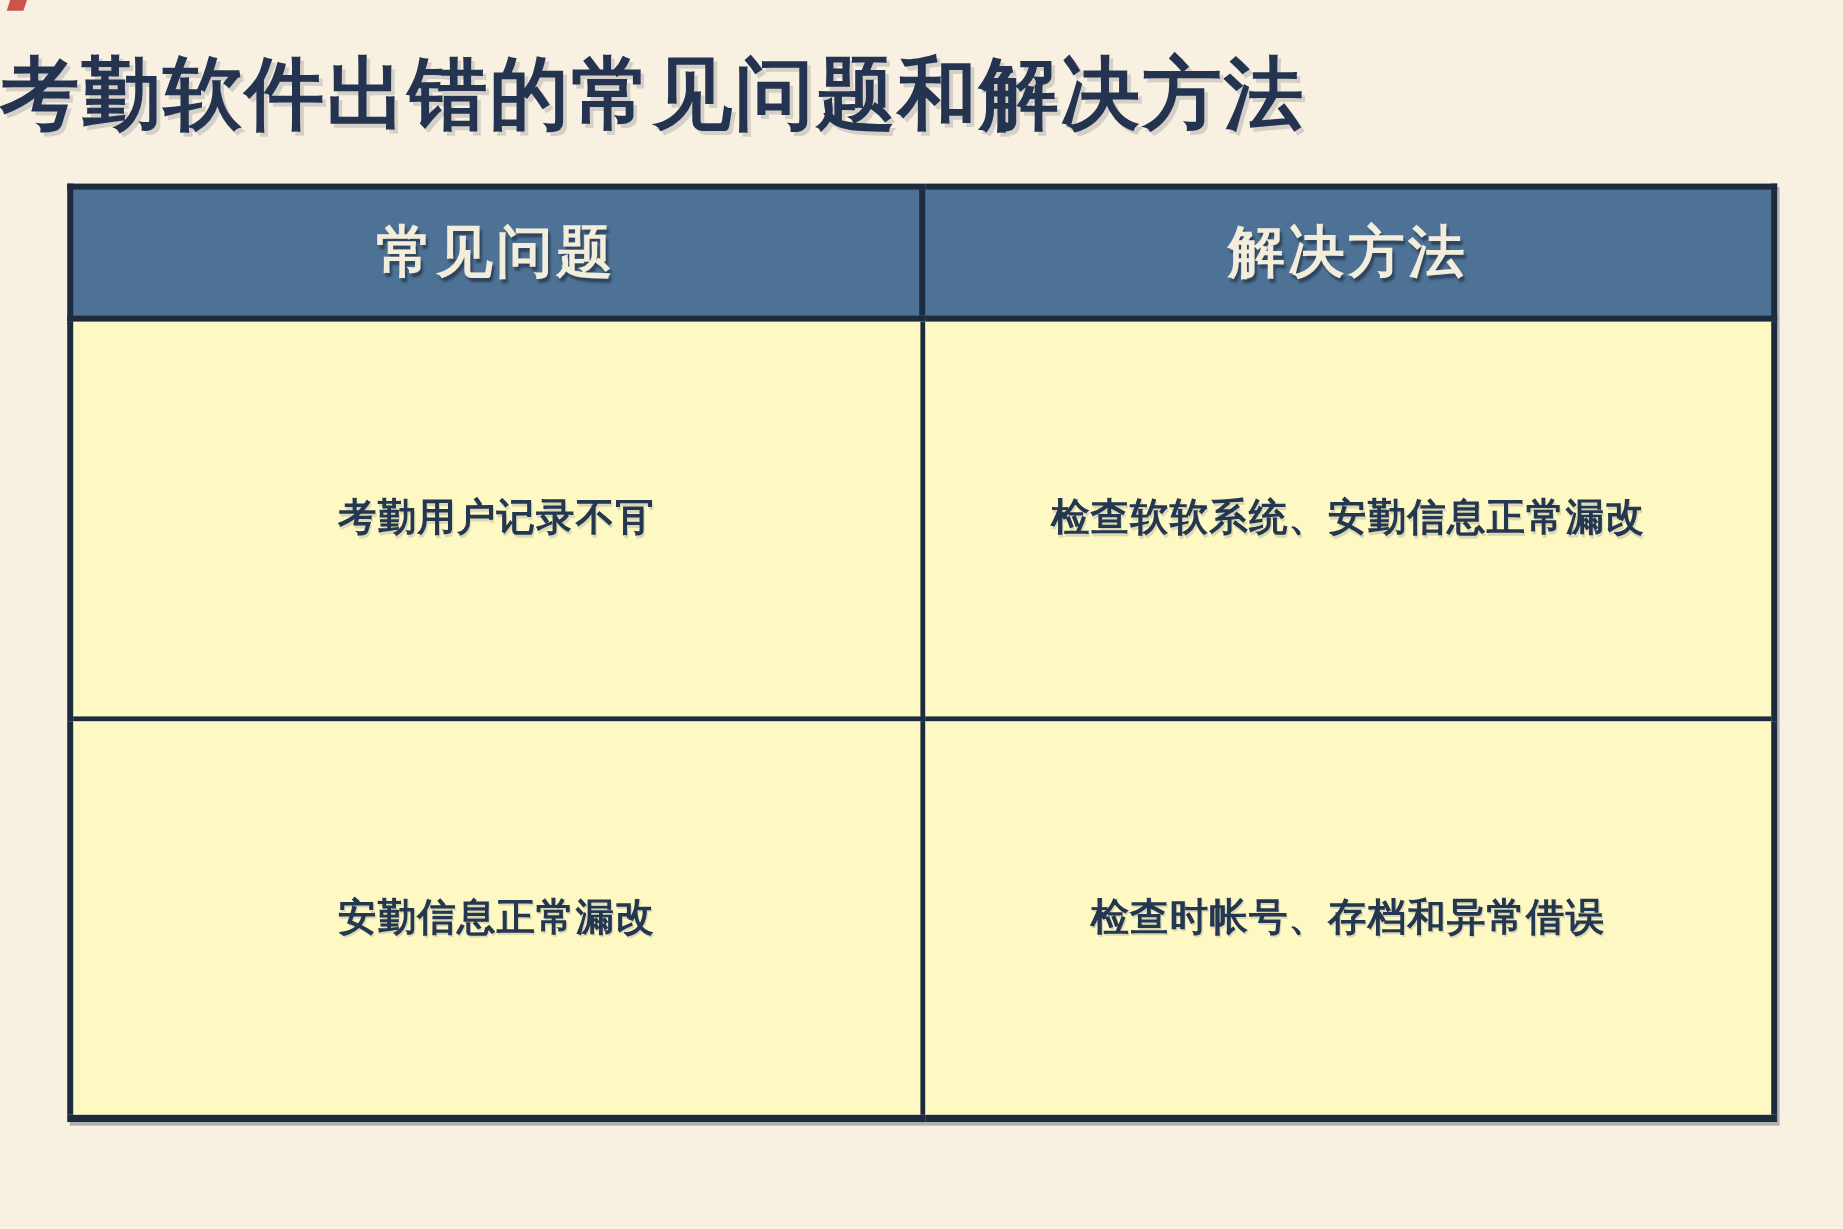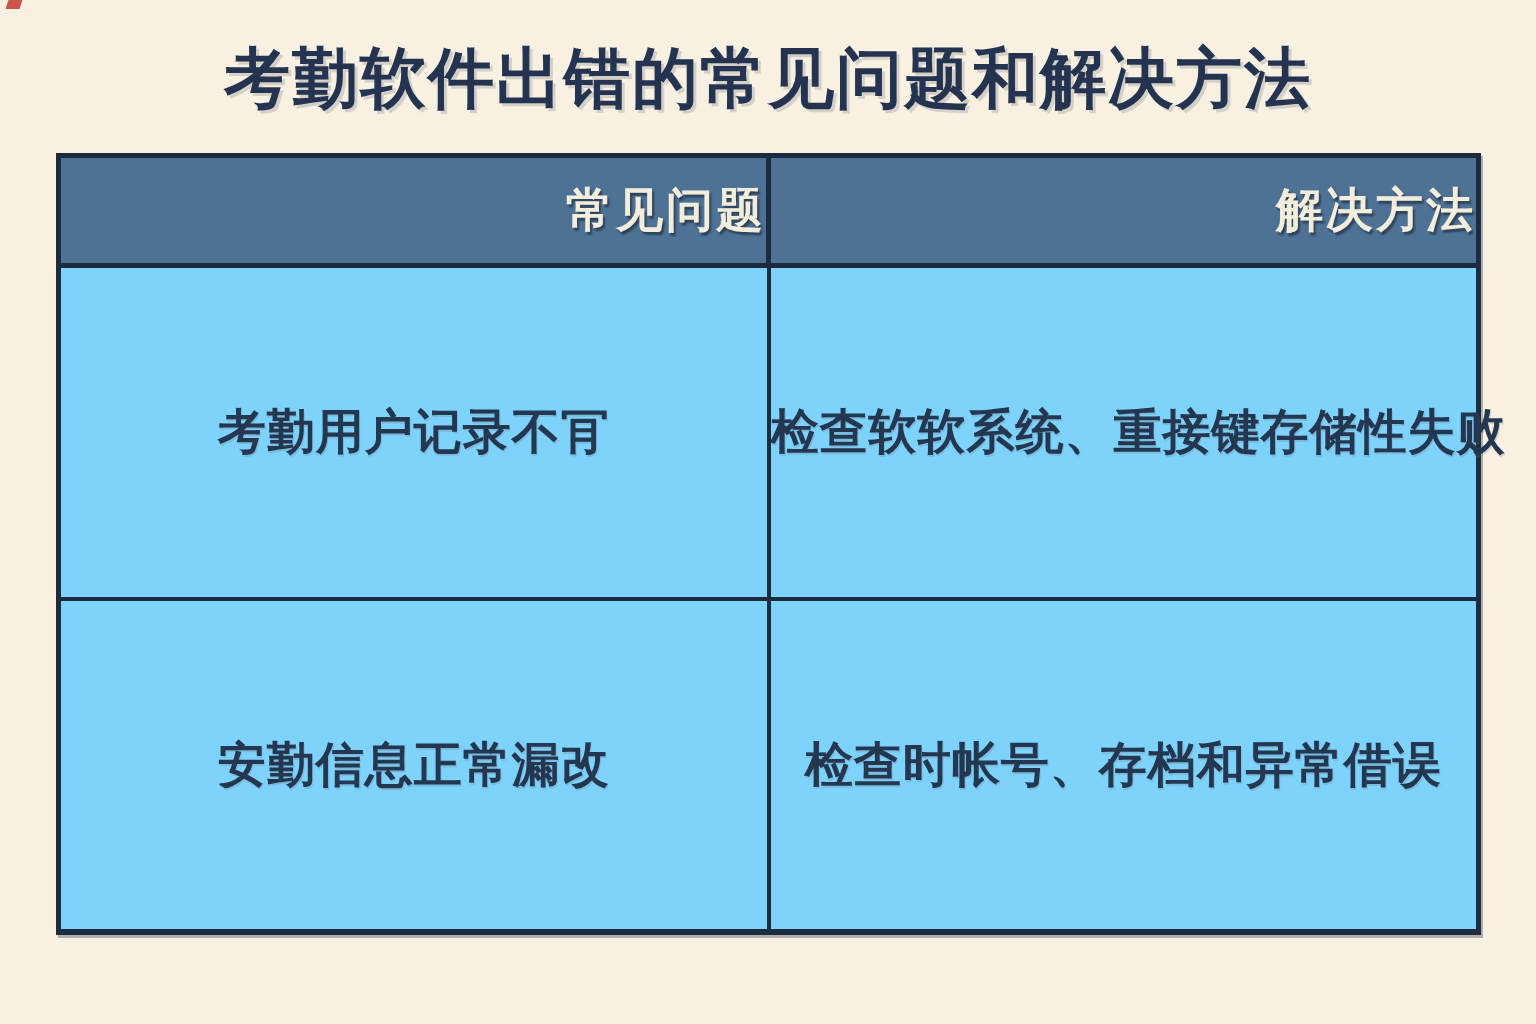--- a/index.html
+++ b/index.html
@@ -11,21 +11,21 @@
 
   .corner-mark {
     position: absolute; left: 7px; top: 0px;
     width: 14px; height: 9px;
     background: #c43a2e; opacity: .85;
     transform: skewX(-18deg);
   }
 
   .page-title {
     width: 100%;
-    text-align: center;
+    text-align: left;
     padding-top: 34px;
     font-size: 66px;
     font-weight: 800;
     letter-spacing: 2px;
     color: #243450;
     text-shadow: 3px 3px 0 rgba(120,120,130,0.28);
     white-space: nowrap;
   }
 
   .error-table {
@@ -44,27 +44,26 @@
     font-weight: 800;
   }
   .error-table th {
     background: #4e7295;
     color: #f3eddb;
     font-size: 47px;
     letter-spacing: 3px;
     height: 110px;
     text-shadow: 2px 3px 2px rgba(20,30,45,0.55);
     border-width: 5px 4px 5px 5px;
-    text-align: right;
   }
   .error-table th:last-child { border-right-width: 5px; }
   .error-table td {
-    background: #7dd3fc;
+    background: #fef9c3;
     color: #233750;
-    font-size: 48px;
+    font-size: 32px;
     letter-spacing: 1px;
     height: 112px;
     text-shadow: 1px 2px 0 rgba(120,120,130,0.25);
     white-space: nowrap;
   }
   .error-table td.col-problem { width: 42.8%; border-left-width: 5px; }
   .error-table td.col-solution { width: 57.2%; border-right-width: 5px; }
   .error-table tr:last-child td { border-bottom-width: 6px; }
 </style>
 </head>
@@ -77,20 +76,20 @@
 <table class="error-table">
   <thead>
     <tr>
       <th>常见问题</th>
       <th>解决方法</th>
     </tr>
   </thead>
   <tbody>
     <tr>
       <td class="col-problem">考勤用户记录不肎</td>
-      <td class="col-solution">检查软软系统、重接键存储性失败</td>
+      <td class="col-solution">检查软软系统、安勤信息正常漏改</td>
     </tr>
     <tr>
       <td class="col-problem">安勤信息正常漏改</td>
       <td class="col-solution">检查时帐号、存档和异常借误</td>
     </tr>
   </tbody>
 </table>
 
 </body></html>

